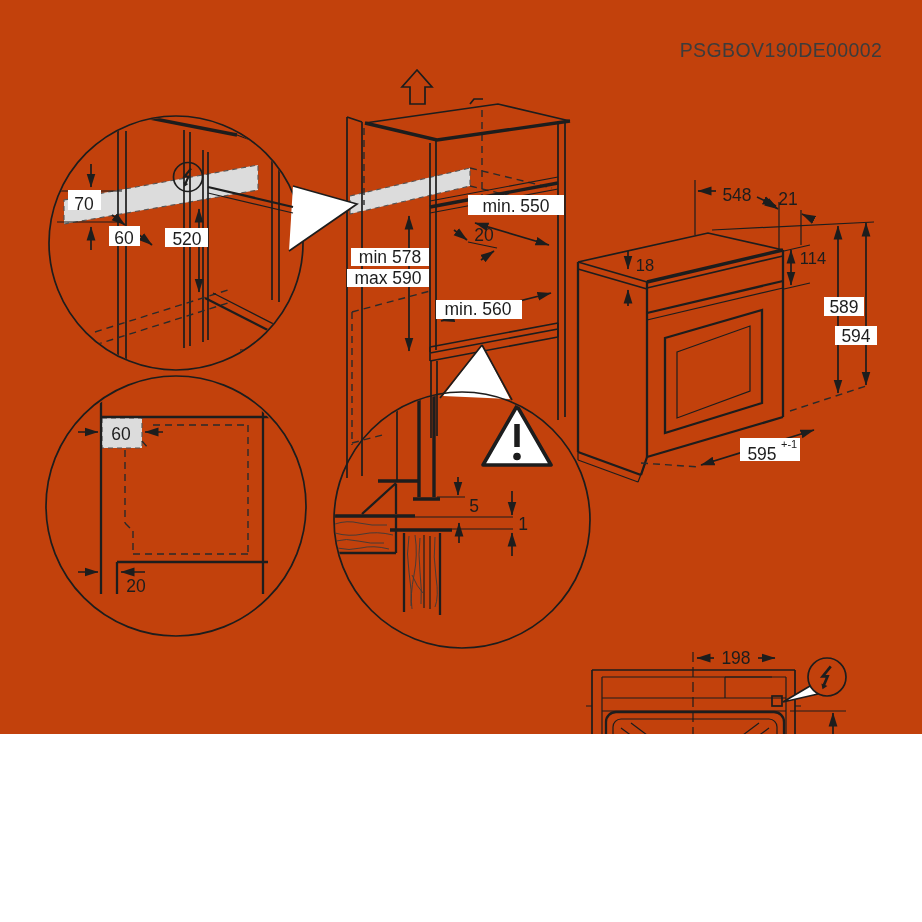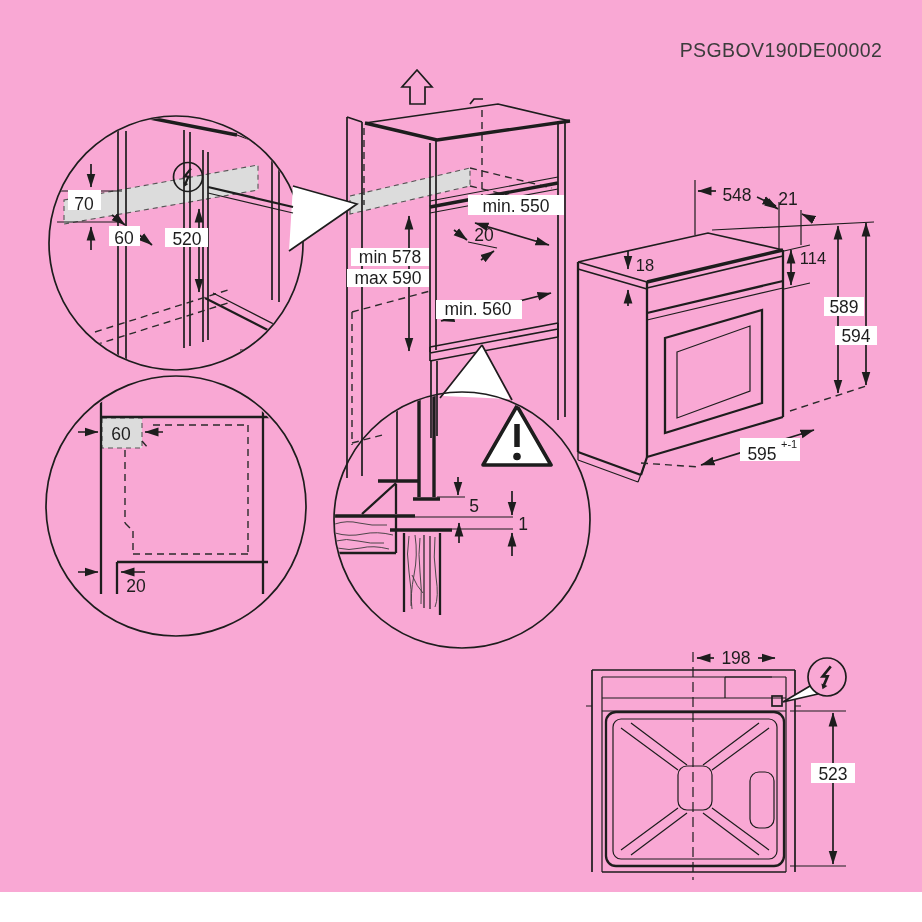--- a/index.html
+++ b/index.html
@@ -1,16 +1,16 @@
 <!DOCTYPE html>
 <html><head>
 <meta charset="utf-8">
 <style>
   html,body{margin:0;padding:0;background:#ffffff;}
-  .stage{width:922px;height:892px;position:relative;background:#f9a8d4;overflow:hidden;}
+  .stage{width:922px;height:734px;position:relative;background:#c2410c;overflow:hidden;}
   svg{display:block;}
   .ln{stroke:#1d1d1d;fill:none;stroke-width:1.7;stroke-linecap:butt;}
   .tn{stroke:#1d1d1d;fill:none;stroke-width:1.2;}
   .t2{stroke:#1d1d1d;fill:none;stroke-width:2.3;}
   .tk{stroke:#1d1d1d;fill:none;stroke-width:3.4;}
   .dsh{stroke:#2a2a2a;fill:none;stroke-width:1.4;stroke-dasharray:7 5;}
   .grain{stroke:#3a3a3a;fill:none;stroke-width:0.9;}
   .shade{fill:#dcdcdc;stroke:#555;stroke-width:1.1;stroke-dasharray:5 4;}
   .wbg{fill:#ffffff;stroke:none;}
   .wht{fill:#ffffff;}

